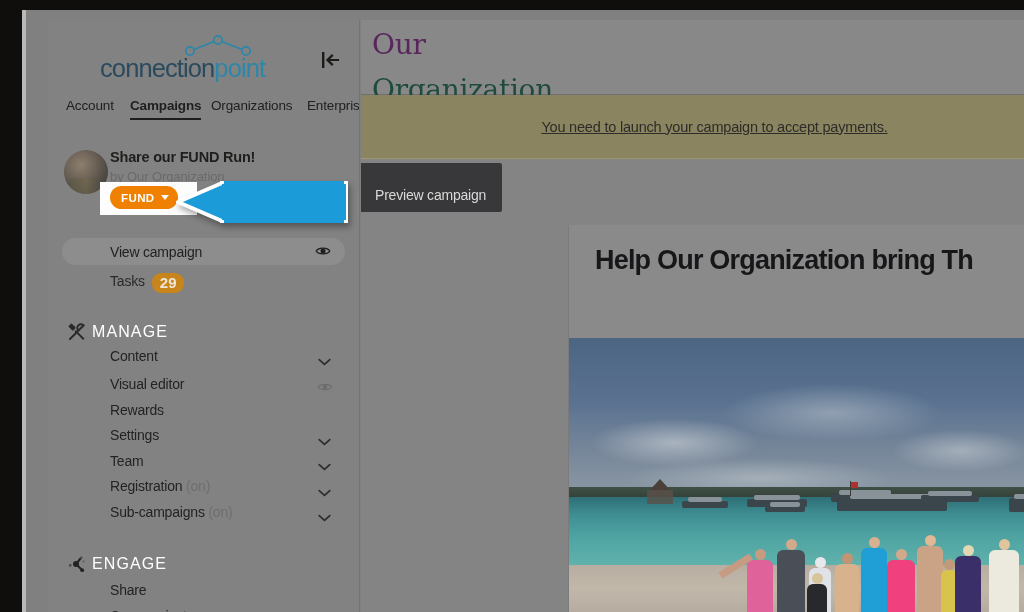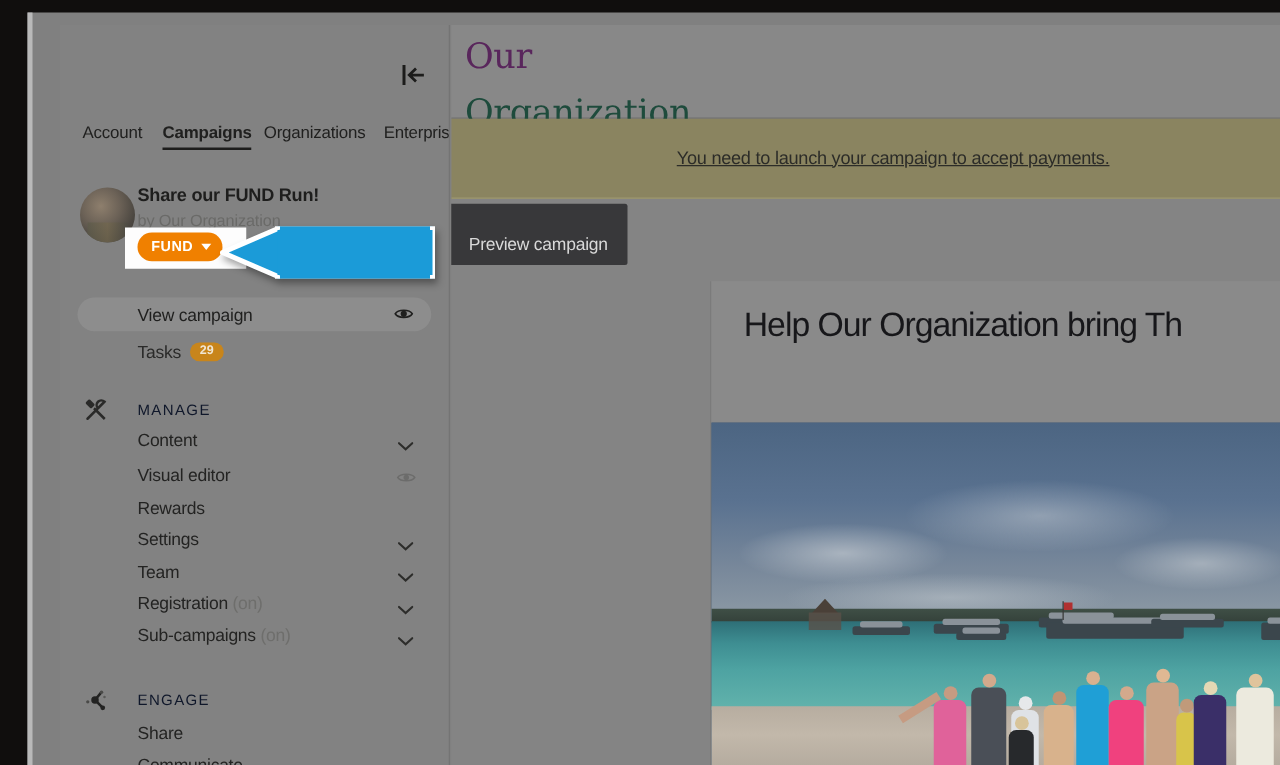--- a/index.html
+++ b/index.html
@@ -183,56 +183,55 @@
     font-weight: normal;
     color: #1f1f1e;
     letter-spacing: -0.2px;
   }
   #view-campaign .eye { position: absolute; right: 14px; top: 6px; }
 
   
   #tasks-row {
     margin: 8px 0 0 62px;
     display: flex;
-    align-items: center;
     gap: 7px;
     cursor: pointer;
   }
   #tasks-row .label {
     font-size: 14px;
     color: #2a2a29;
     letter-spacing: -0.2px;
   }
   #tasks-row .count {
     background: #c8851b;
     color: #f0e6d4;
-    font-size: 10px;
+    font-size: 15px;
     font-weight: bold;
     border-radius: 9px;
     padding: 2px 8px 3px 8px;
     line-height: 1;
   }
 
   
   .section { margin-top: 28px; }
   .section-head {
     position: relative;
     height: 22px;
     display: flex;
     align-items: center;
   }
   .section-head .sec-icon {
     position: absolute;
     left: 18px; top: 0px;
     width: 22px; height: 22px;
   }
   .section-head .sec-label {
-    margin-left: 62px;
-    font-size: 12px;
-    color: #0f172a;
+    margin-left: 44px;
+    font-size: 16px;
+    color: #ffffff;
     letter-spacing: 1.1px;
     font-weight: 400;
   }
   .nav-item {
     position: relative;
     height: 25.5px;
     display: flex;
     align-items: center;
     cursor: pointer;
   }
@@ -320,21 +319,21 @@
     left: 207px; top: 205px;
     width: 478px; height: 397px;
     background: #8a8a8a;
     border-left: 1px solid #7b7b7b;
     overflow: hidden;
   }
   #preview-title {
     position: absolute;
     left: 26px; top: 20px;
     font-size: 27px;
-    font-weight: normal;
+    font-weight: bold;
     color: #17171a;
     letter-spacing: -0.8px;
     white-space: nowrap;
   }
 
   
   #hero {
     position: absolute;
     left: 0px; top: 113px;
     width: 478px; height: 284px;
@@ -411,20 +410,31 @@
 </head>
 <body>
 
 <div id="frame">
 
   <div id="page">
 
     <div id="sidebar">
 
       <div id="logo-wrap">
+        <div id="logo">
+          <svg width="118" height="26" viewBox="0 0 118 26">
+            <polyline points="12,17 40,6 68,17" fill="none" stroke="#2d87a8" stroke-width="1.8"></polyline>
+            <circle cx="12" cy="17" r="4.2" fill="#828282" stroke="#2d87a8" stroke-width="1.8"></circle>
+            <circle cx="40" cy="6" r="4.2" fill="#828282" stroke="#2d87a8" stroke-width="1.8"></circle>
+            <circle cx="68" cy="17" r="4.2" fill="#828282" stroke="#2d87a8" stroke-width="1.8"></circle>
+          </svg>
+          <div class="logo-text">
+            <span class="lt-a">connection</span><span class="lt-b">point</span>
+          </div>
+        </div>
 
         <div id="collapse-btn">
           <svg width="26" height="26" viewBox="0 0 26 26">
             <rect x="5" y="5" width="2.4" height="16" fill="#1c1c1b"></rect>
             <path d="M21 13 L11 13 M15 8.6 L10.4 13 L15 17.4" fill="none" stroke="#1c1c1b" stroke-width="2.2" stroke-linecap="square" stroke-linejoin="miter"></path>
           </svg>
         </div>
       </div>
 
       <div id="topnav">

